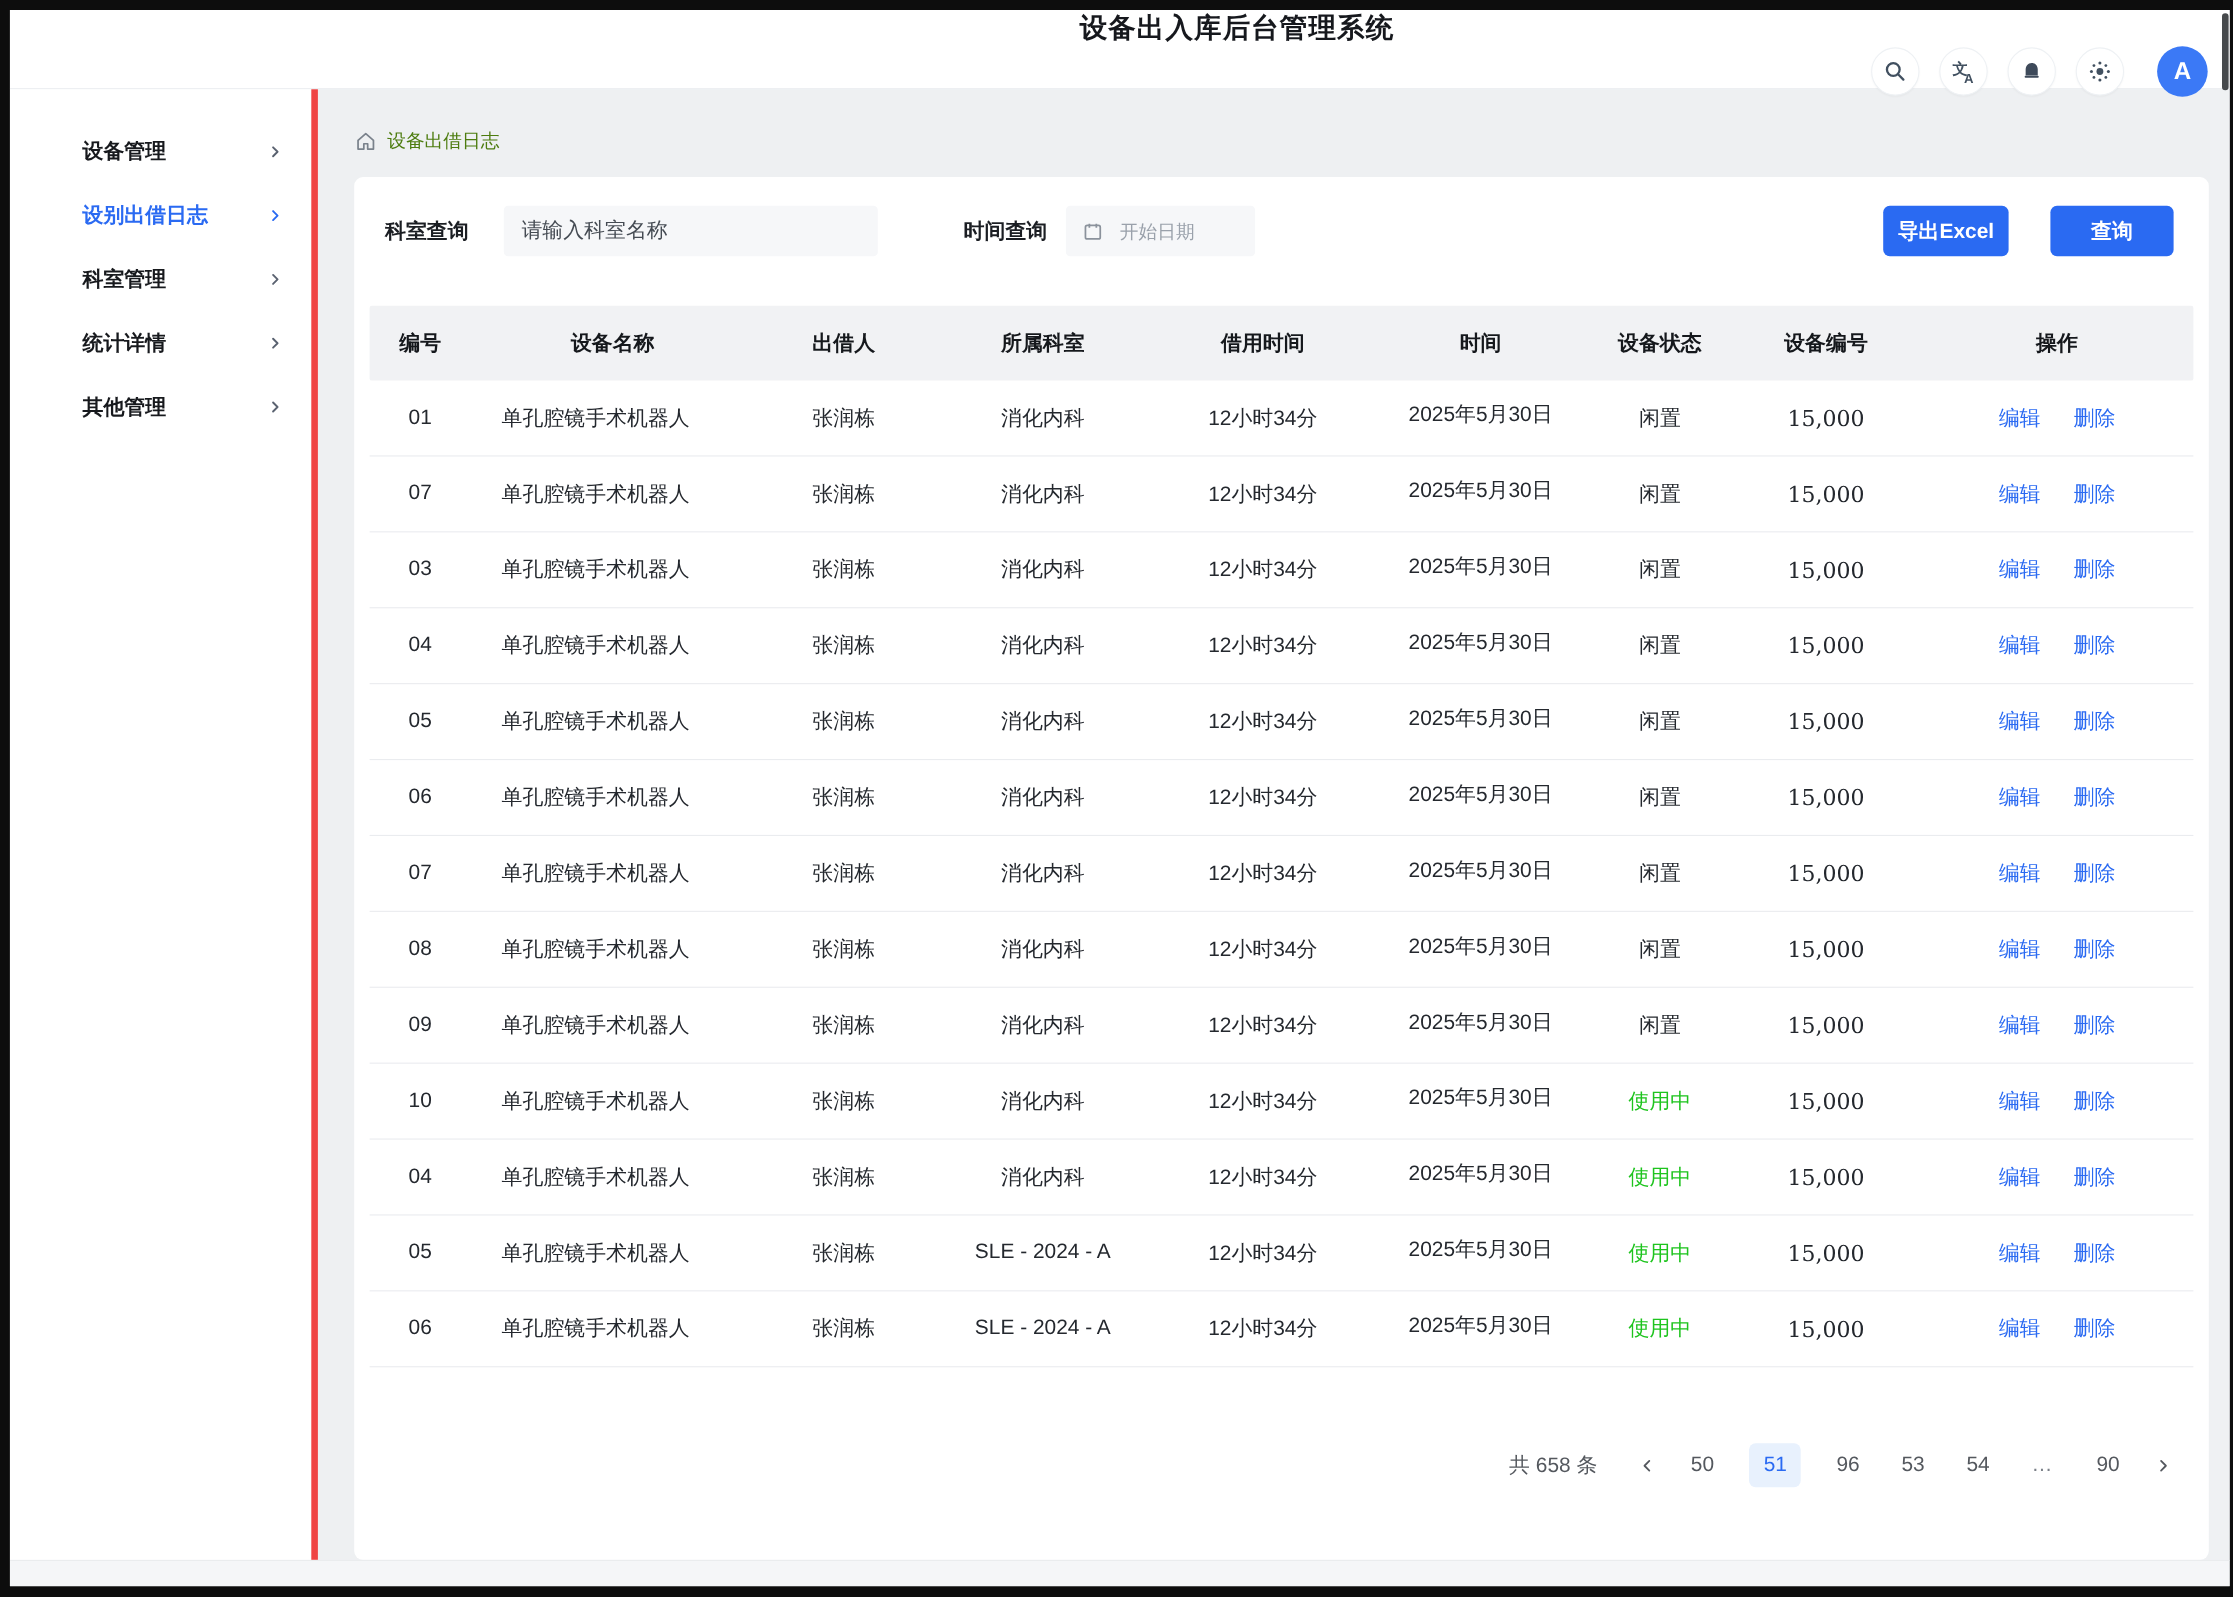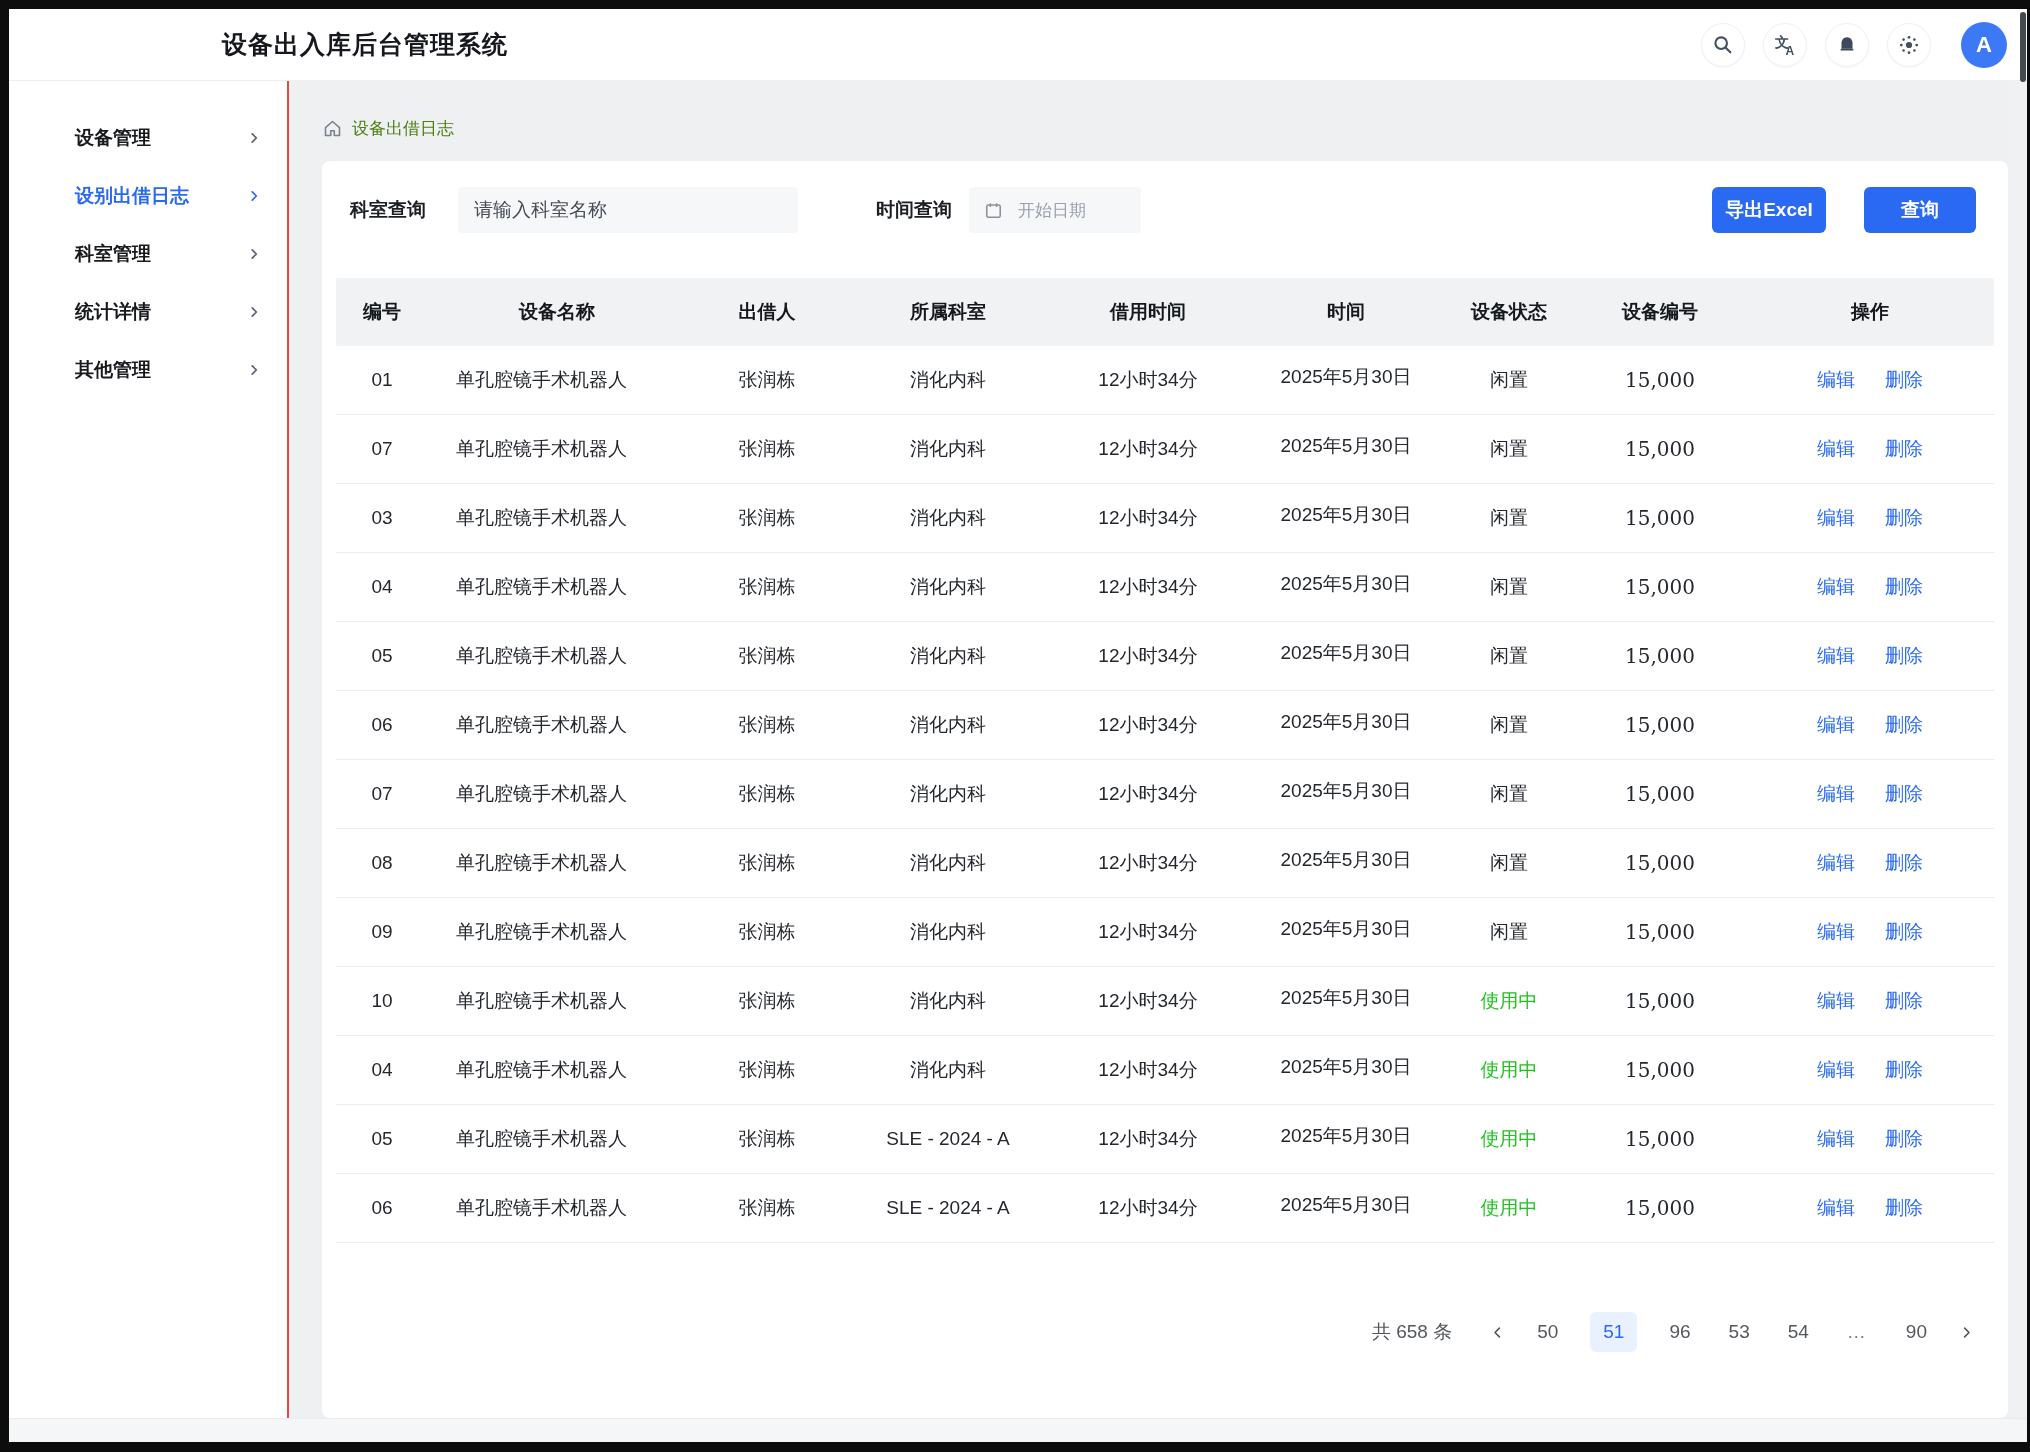--- a/index.html
+++ b/index.html
@@ -13,21 +13,21 @@
     border: solid #0d0d0d;
     border-width: 9px 3px 10px 9px;
     overflow: hidden;
   }
 
   
   .topbar {
     height: 72px; background: #fff;
     display: flex; align-items: center;
     border-bottom: 1px solid #edeff2;
-    position: relative; z-index: 2;
+    position: relative; z-index: 2; flex-direction: column;
   }
   .app-title {
     margin-left: 213px;
     font-size: 25px; font-weight: 700; color: #16181d;
     letter-spacing: 1px;
   }
   .top-icons { margin-left: auto; margin-right: 20px; display: flex; align-items: center; gap: 18px; }
   .icon-btn {
     width: 44px; height: 44px; border-radius: 50%;
     background: #fff; border: 1px solid #eef1f4;
@@ -45,21 +45,21 @@
   }
 
   
   .scroll-track { position:absolute; top:72px; right:0; width:18px; bottom:24px; background:#eff1f3; z-index:6; }
   .scroll-thumb { position:absolute; top:3px; right:1px; width:6px; height:70px; background:#46494c; border-radius:3px; z-index:7; }
 
   
   .bodywrap { display: flex; height: 1337px; }
 
   aside {
-    width: 280px; background: #fff; border-right: 2px solid #ef4444;
+    width: 280px; background: #fff; border-right: 6px solid #ef4444;
     padding-top: 28px; flex-shrink: 0; font-family: Liberation Serif, serif;
   }
   .side-item {
     height: 58px; display: flex; align-items: center;
     padding: 0 26px 0 66px;
     font-size: 19px; font-weight: 700; color: #17191d;
     cursor: pointer;
   }
   .side-item .chev { margin-left: auto; color: #5a6270; display:flex; }
   .side-item.active { color: #2a6af2; }

